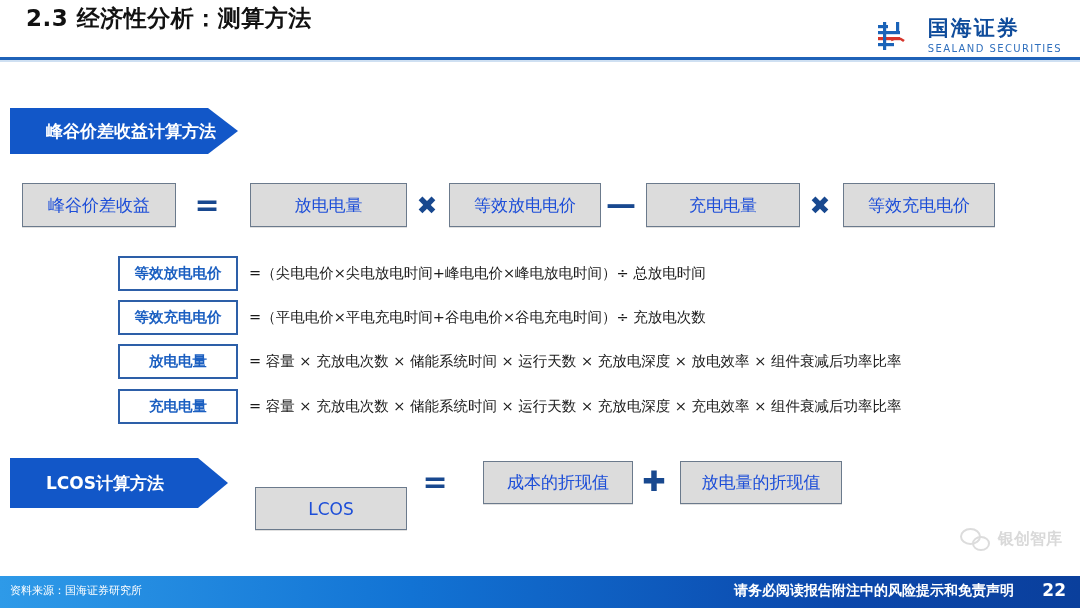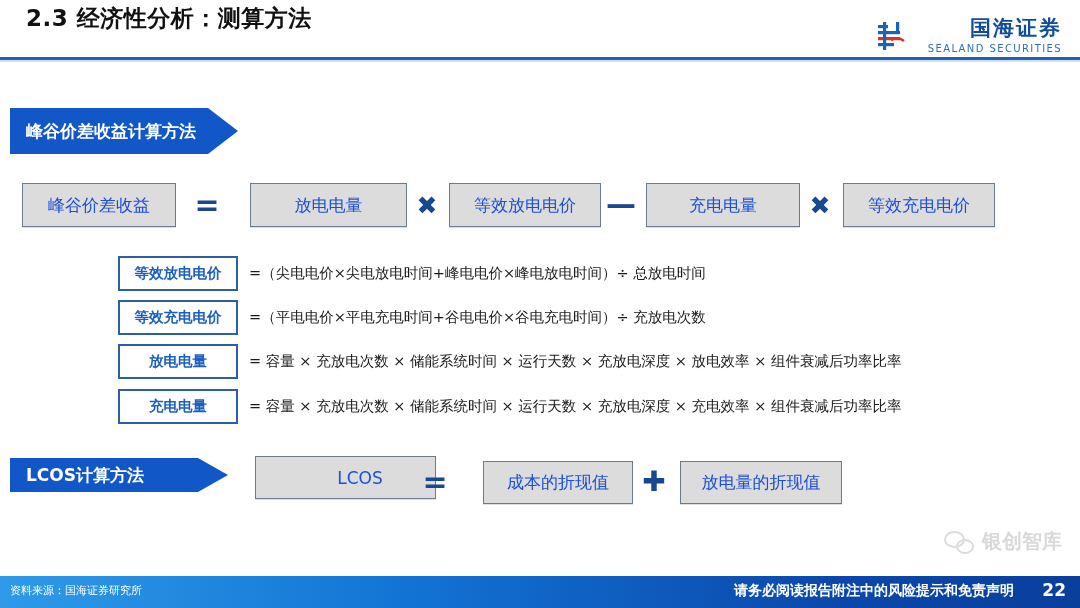--- a/index.html
+++ b/index.html
@@ -20,37 +20,37 @@
   .hdr-rule{
     position:absolute;left:0;top:57px;width:1080px;height:3px;
     background:#1f62b8;
   }
   .hdr-rule2{
     position:absolute;left:0;top:60px;width:1080px;height:2px;
     background:#cfe0f2;
   }
   .logo{
     position:absolute;right:18px;top:16px;
-    display:flex;align-items:center;gap:16px;text-align:right;
+    display:flex;align-items:center;gap:16px;
   }
   .logo-mark{width:40px;height:40px;position:relative;flex:0 0 auto;}
   .logo-text{display:flex;flex-direction:column;line-height:1;}
   .logo-cn{font-size:21px;font-weight:bold;color:#0f4c9b;letter-spacing:2px;}
   .logo-en{font-size:10px;color:#2f6fbd;letter-spacing:1.4px;margin-top:5px;}
 
   
   .arrow-banner{
     position:absolute;background:#1257c8;color:#ffffff;
     display:flex;align-items:center;
     font-size:17px;font-weight:bold;
     clip-path:polygon(0 0, calc(100% - 30px) 0, 100% 50%, calc(100% - 30px) 100%, 0 100%);
   }
-  .arrow-banner span{padding-left:16px;}
+  .arrow-banner span{padding-left:36px;}
   #banner-peak{left:10px;top:108px;width:228px;height:46px;}
-  #banner-lcos{left:10px;top:458px;width:218px;height:34px;}
+  #banner-lcos{left:10px;top:458px;width:218px;height:50px;}
 
   
   .gbox{
     position:absolute;
     background:#dcdcdc;border:1.5px solid #6b7a8c;
     display:flex;align-items:center;justify-content:center;
     font-size:17px;color:#1d4ed8;
     box-shadow:0 1px 0 rgba(0,0,0,.12);
   }
   .op{
@@ -74,21 +74,21 @@
   }
   .ltext{
     margin-left:11px;font-size:14.5px;color:#1a1a1a;
     white-space:nowrap;
   }
 
   
   .watermark{
     position:absolute;right:18px;top:528px;
     display:flex;align-items:center;gap:8px;
-    color:#d9d9d9;font-size:20px;font-weight:bold;
+    color:#d9d9d9;font-size:16px;font-weight:bold;
     user-select:none;
     justify-content:space-between;
   }
   .wm-icon{position:relative;width:30px;height:22px;}
   .wm-icon .b1,.wm-icon .b2{
     position:absolute;border:2px solid #dcdcdc;border-radius:50%;
   }
   .wm-icon .b1{width:17px;height:13px;left:0;top:0;}
   .wm-icon .b2{width:14px;height:11px;left:12px;top:8px;}
 
@@ -177,21 +177,21 @@
 
   <div class="lrow" style="left:118px;top:389px;">
     <span class="lbox">充电电量</span>
     <span class="ltext">= 容量 × 充放电次数 × 储能系统时间 × 运行天数 × 充放电深度 × 充电效率 × 组件衰减后功率比率</span>
   </div>
 
   <div class="arrow-banner" id="banner-lcos">
     <span>LCOS计算方法</span>
   </div>
 
-  <div class="gbox" style="left:255px;top:456px;width:150px;height:41px;padding-left:29px;">LCOS</div>
+  <div class="gbox" style="left:255px;top:487px;width:150px;height:41px;">LCOS</div>
 
   <div class="op op-eq" style="left:418px;top:471px;width:34px;height:22px;">=</div>
 
   <div class="gbox" style="left:483px;top:461px;width:148px;height:41px;">成本的折现值</div>
 
   <div class="op op-div" style="left:639px;top:469px;width:30px;height:26px;">✚</div>
 
   <div class="gbox" style="left:680px;top:461px;width:160px;height:41px;">放电量的折现值</div>
 
   <div class="watermark">

